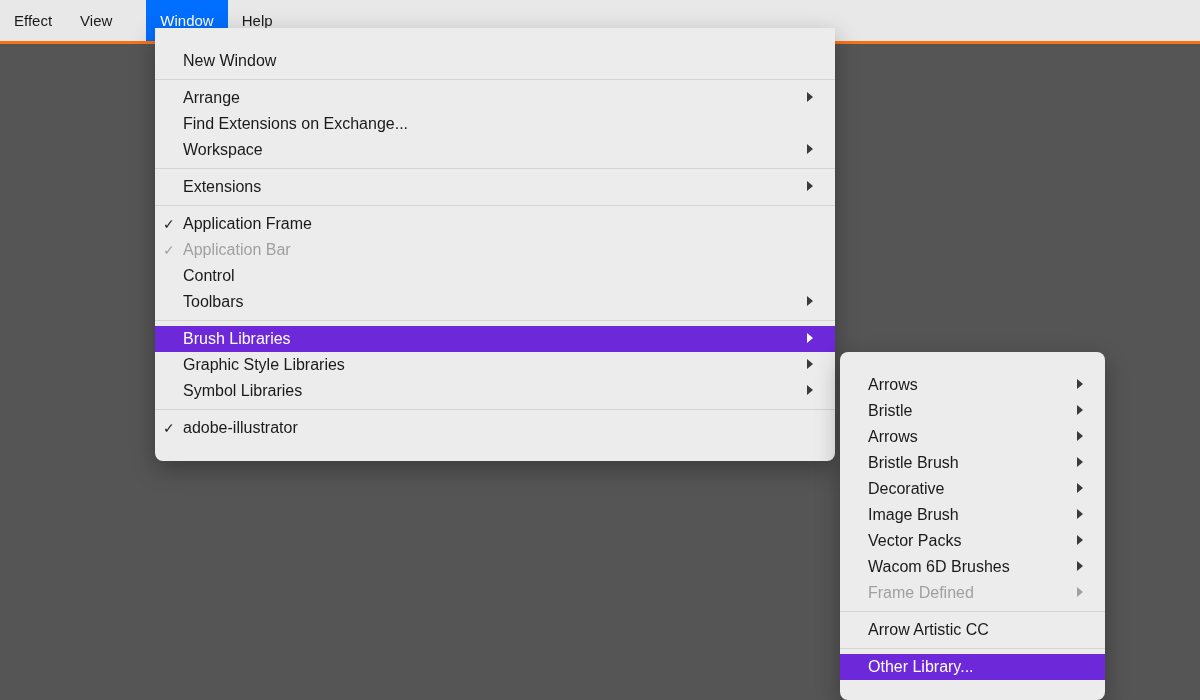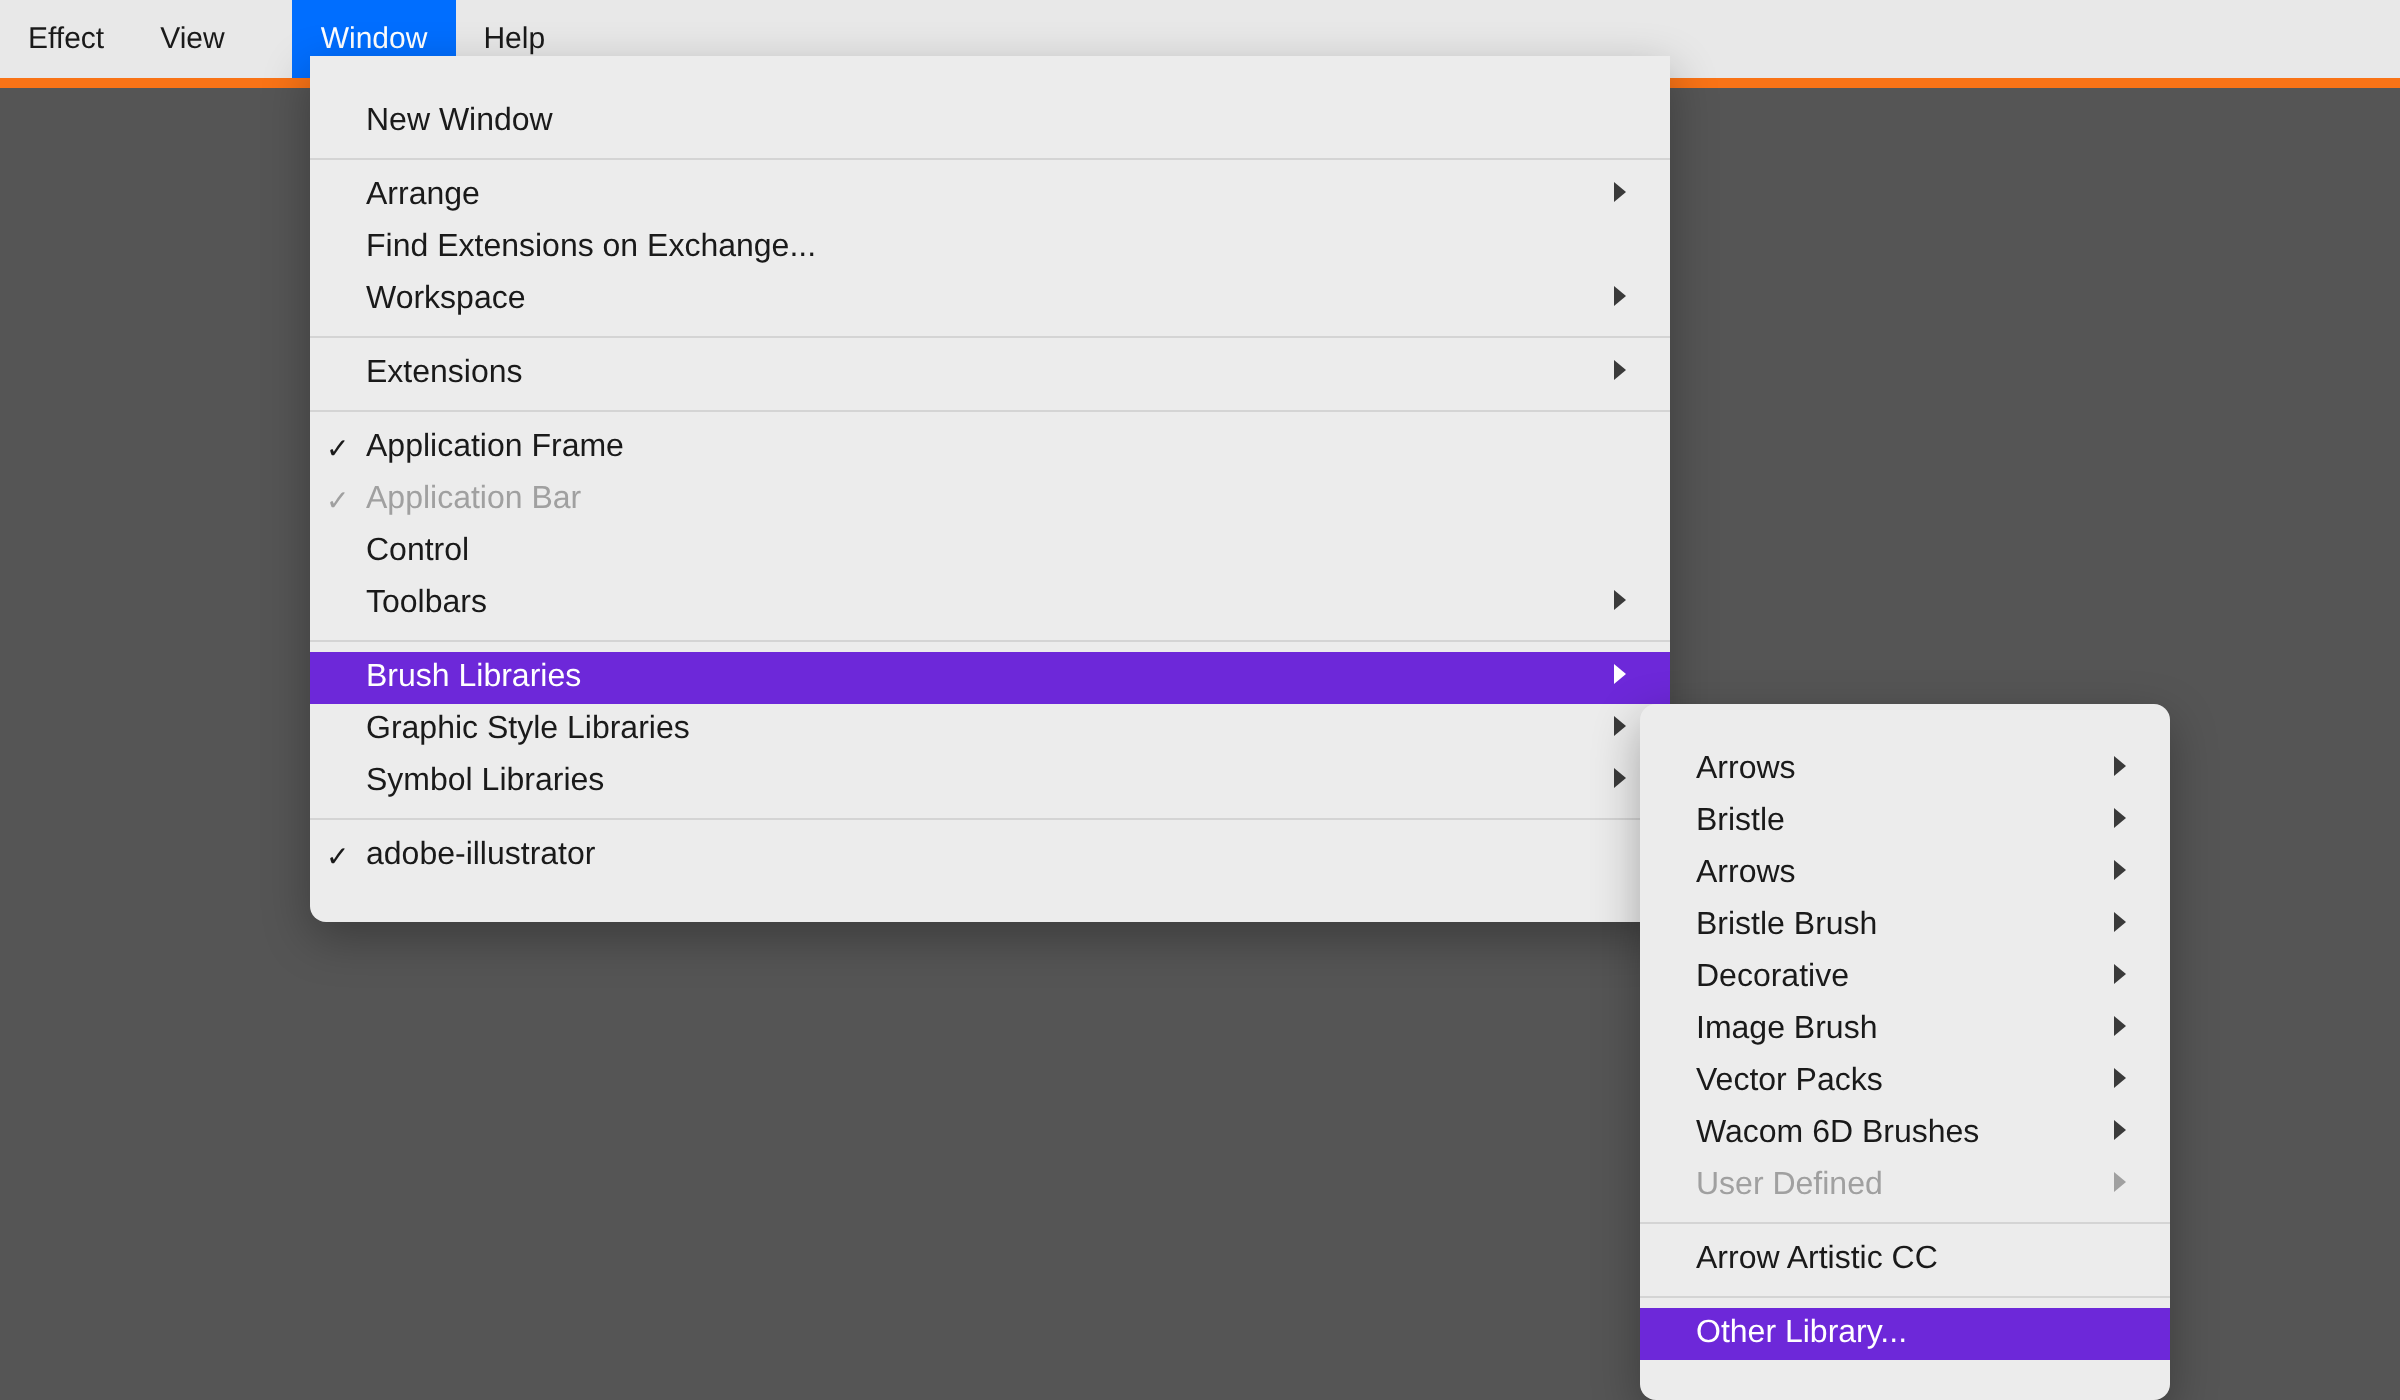--- a/index.html
+++ b/index.html
@@ -15,21 +15,21 @@
     .menubar {
       position: absolute;
       top: 0;
       left: 0;
       right: 0;
       height: 44px;
       background: #e8e8e8;
       display: flex;
       align-items: center;
       padding: 0;
-      border-bottom: 5px solid #f97316;
+      border-bottom: 3px solid #f97316;
     }
     .menubar-item {
       padding: 0 14px;
       height: 100%;
       display: flex;
       align-items: center;
       color: #1a1a1a;
       cursor: default;
       font-size: 15px;
     }
@@ -46,21 +46,21 @@
       padding: 20px 0;
     }
     .dropdown.primary {
       top: 28px;
       left: 155px;
       width: 680px;
       border-radius: 0 0 8px 8px;
     }
     .dropdown.secondary {
       top: 352px;
-      left: 820px;
+      left: 840px;
       width: 265px;
       border-radius: 8px;
     }
     .menu-item {
       height: 26px;
       display: flex;
       align-items: center;
       padding: 0 20px 0 28px;
       color: #1a1a1a;
       cursor: default;
@@ -238,21 +238,21 @@
           <path d="M2 1 L8 6 L2 11 Z"></path>
         </svg></span>
   </div>
   <div class="menu-item">
     <span class="menu-label">Wacom 6D Brushes</span>
     <span class="arrow"><svg viewBox="0 0 10 12">
           <path d="M2 1 L8 6 L2 11 Z"></path>
         </svg></span>
   </div>
   <div class="menu-item disabled">
-    <span class="menu-label">User Defined</span>
+    <span class="menu-label">Frame Defined</span>
     <span class="arrow"><svg viewBox="0 0 10 12">
           <path d="M2 1 L8 6 L2 11 Z"></path>
         </svg></span>
   </div>
 
   <div class="separator"></div>
 
   <div class="menu-item">
     <span class="menu-label">Arrow Artistic CC</span>
   </div>

